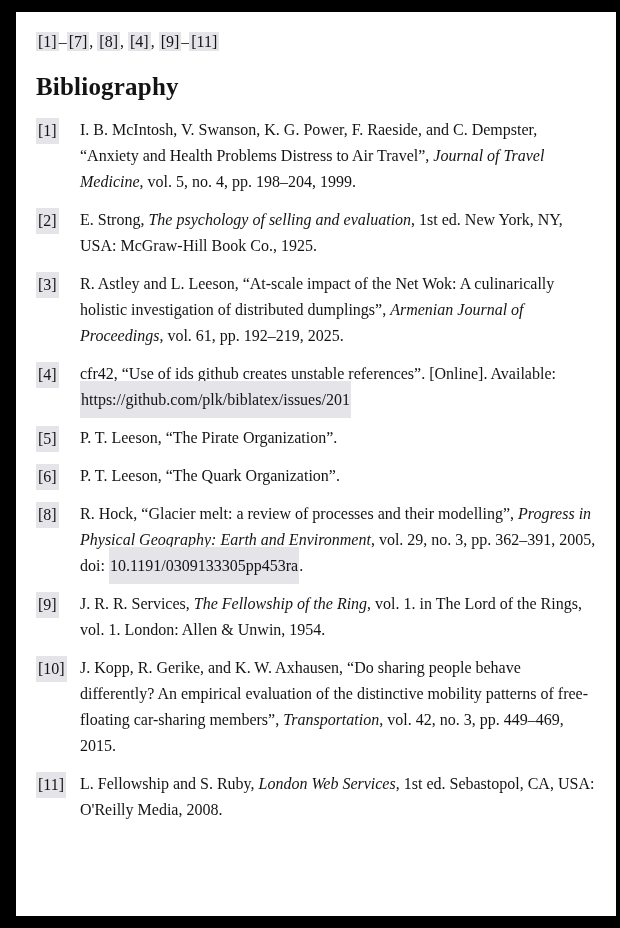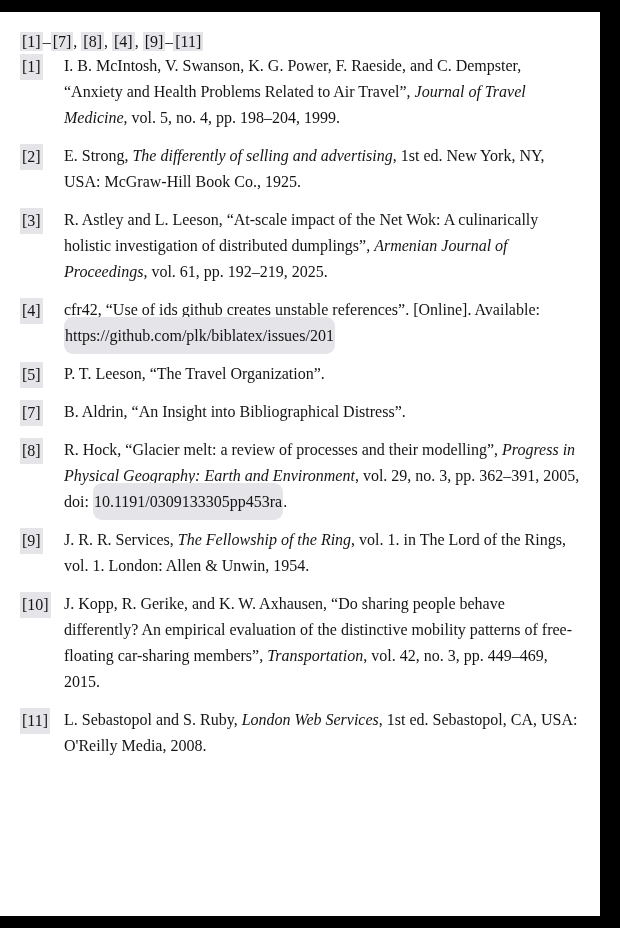--- a/index.html
+++ b/index.html
@@ -12,21 +12,21 @@
   html, body { margin: 0; padding: 0; }
   body {
     width: 620px;
     height: 928px;
     background: var(--frame);
     position: relative;
     overflow: hidden;
   }
   .page {
     position: absolute;
-    left: 0;
+    left: 16px;
     top: 12px;
     width: 600px;
     height: 904px;
     background: var(--page);
     padding: 19px 20px 0 20px;
     font-family: "Liberation Serif", serif;
     color: var(--text);
     overflow: hidden;
   }
   .citeline {
@@ -65,34 +65,34 @@
     top: 1px;
     background: var(--hl);
     padding: 0 2px;
   }
   .seg-italic { font-style: italic; }
   .seg-link {
     background: var(--hl);
     padding: 10px 1px;
     color: var(--text);
     text-decoration: none;
-    border-radius: 9px;
   }
 </style>
 </head>
 <body>
 
 <div class="page">
   <p class="citeline"><span class="chip">[1]</span><span>–</span><span class="chip">[7]</span><span>, </span><span class="chip">[8]</span><span>, </span><span class="chip">[4]</span><span>, </span><span class="chip">[9]</span><span>–</span><span class="chip">[11]</span></p>
+  <h1 class="bib-heading">Bibliography</h1>
   <ol class="refs">
-      <li class="ref"><span class="ref-label">[1]</span><span>I. B. McIntosh, V. Swanson, K. G. Power, F. Raeside, and C. Dempster, “Anxiety and Health Problems Related to Air Travel”, </span><span class="seg-italic">Journal of Travel Medicine</span><span>, vol. 5, no. 4, pp. 198–204, 1999.</span></li>
-      <li class="ref"><span class="ref-label">[2]</span><span>E. Strong, </span><span class="seg-italic">The differently of selling and advertising</span><span>, 1st ed. New York, NY, USA: McGraw-Hill Book Co., 1925.</span></li>
+      <li class="ref"><span class="ref-label">[1]</span><span>I. B. McIntosh, V. Swanson, K. G. Power, F. Raeside, and C. Dempster, “Anxiety and Health Problems Distress to Air Travel”, </span><span class="seg-italic">Journal of Travel Medicine</span><span>, vol. 5, no. 4, pp. 198–204, 1999.</span></li>
+      <li class="ref"><span class="ref-label">[2]</span><span>E. Strong, </span><span class="seg-italic">The psychology of selling and evaluation</span><span>, 1st ed. New York, NY, USA: McGraw-Hill Book Co., 1925.</span></li>
       <li class="ref"><span class="ref-label">[3]</span><span>R. Astley and L. Leeson, “At-scale impact of the Net Wok: A culinarically holistic investigation of distributed dumplings”, </span><span class="seg-italic">Armenian Journal of Proceedings</span><span>, vol. 61, pp. 192–219, 2025.</span></li>
       <li class="ref"><span class="ref-label">[4]</span><span>cfr42, “Use of ids github creates unstable references”. [Online]. Available: </span><span class="seg-link">https://github.com/plk/biblatex/issues/201</span></li>
-      <li class="ref"><span class="ref-label">[5]</span><span>P. T. Leeson, “The Travel Organization”.</span></li>
-      <li class="ref"><span class="ref-label">[6]</span></li>
-      <li class="ref"><span class="ref-label">[7]</span><span>B. Aldrin, “An Insight into Bibliographical Distress”.</span></li>
+      <li class="ref"><span class="ref-label">[5]</span><span>P. T. Leeson, “The Pirate Organization”.</span></li>
+      <li class="ref"><span class="ref-label">[6]</span><span>P. T. Leeson, “The Quark Organization”.</span></li>
+      <li class="ref"><span class="ref-label">[7]</span></li>
       <li class="ref"><span class="ref-label">[8]</span><span>R. Hock, “Glacier melt: a review of processes and their modelling”, </span><span class="seg-italic">Progress in Physical Geography: Earth and Environment</span><span>, vol. 29, no. 3, pp. 362–391, 2005, doi: </span><span class="seg-link">10.1191/0309133305pp453ra</span><span>.</span></li>
       <li class="ref"><span class="ref-label">[9]</span><span>J. R. R. Services, </span><span class="seg-italic">The Fellowship of the Ring</span><span>, vol. 1. in The Lord of the Rings, vol. 1. London: Allen &amp; Unwin, 1954.</span></li>
       <li class="ref"><span class="ref-label">[10]</span><span>J. Kopp, R. Gerike, and K. W. Axhausen, “Do sharing people behave differently? An empirical evaluation of the distinctive mobility patterns of free-floating car-sharing members”, </span><span class="seg-italic">Transportation</span><span>, vol. 42, no. 3, pp. 449–469, 2015.</span></li>
-      <li class="ref"><span class="ref-label">[11]</span><span>L. Sebastopol and S. Ruby, </span><span class="seg-italic">London Web Services</span><span>, 1st ed. Sebastopol, CA, USA: O'Reilly Media, 2008.</span></li>
+      <li class="ref"><span class="ref-label">[11]</span><span>L. Fellowship and S. Ruby, </span><span class="seg-italic">London Web Services</span><span>, 1st ed. Sebastopol, CA, USA: O'Reilly Media, 2008.</span></li>
     </ol>
 </div>
 
 </body></html>

